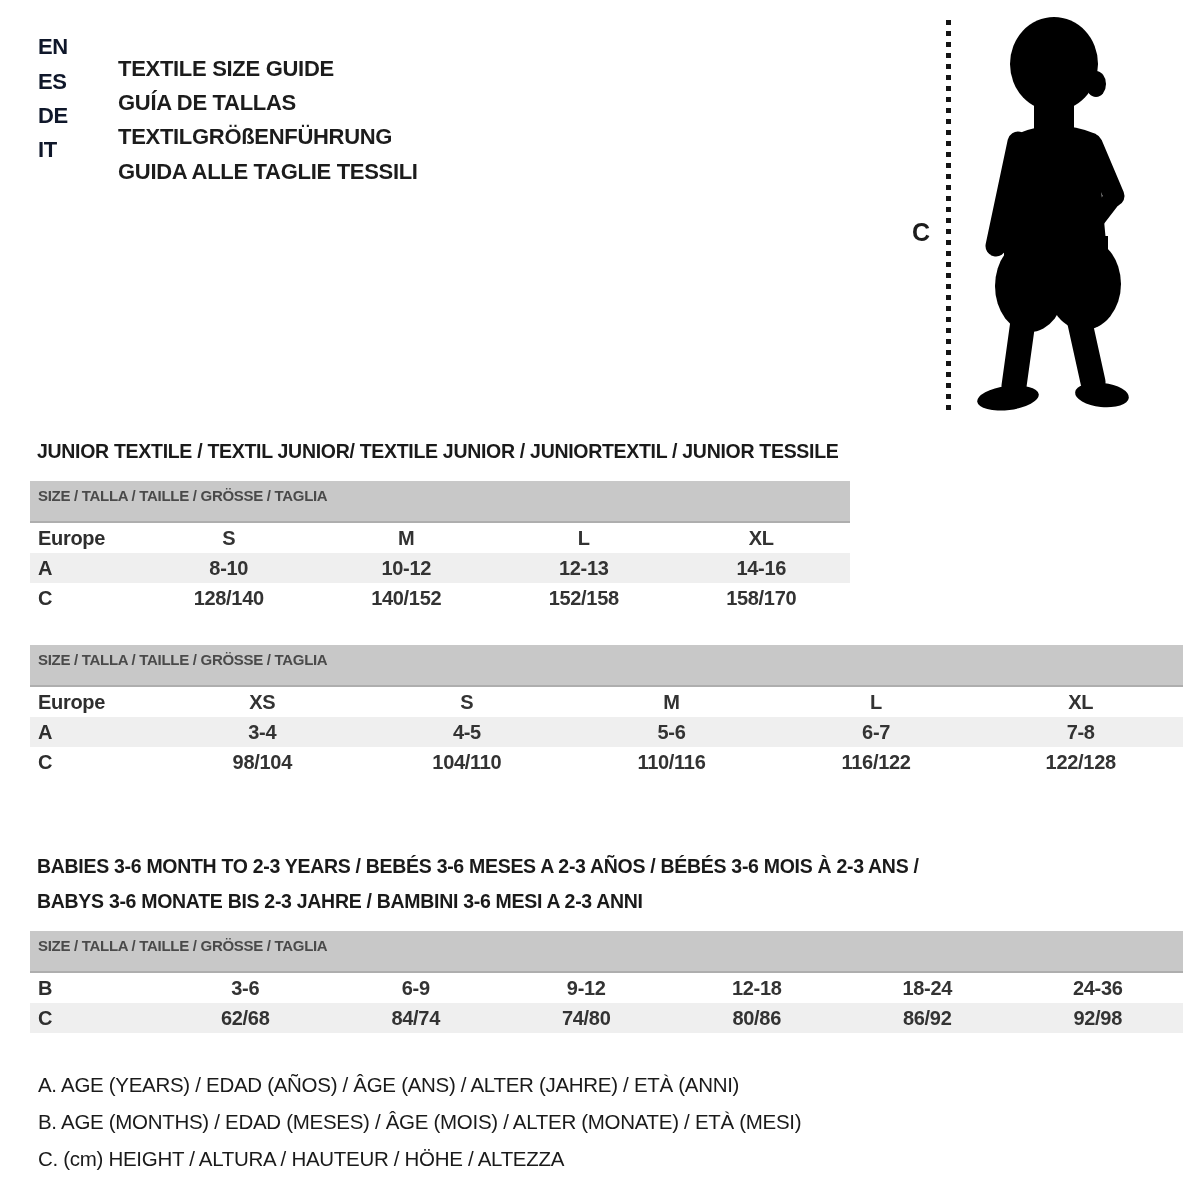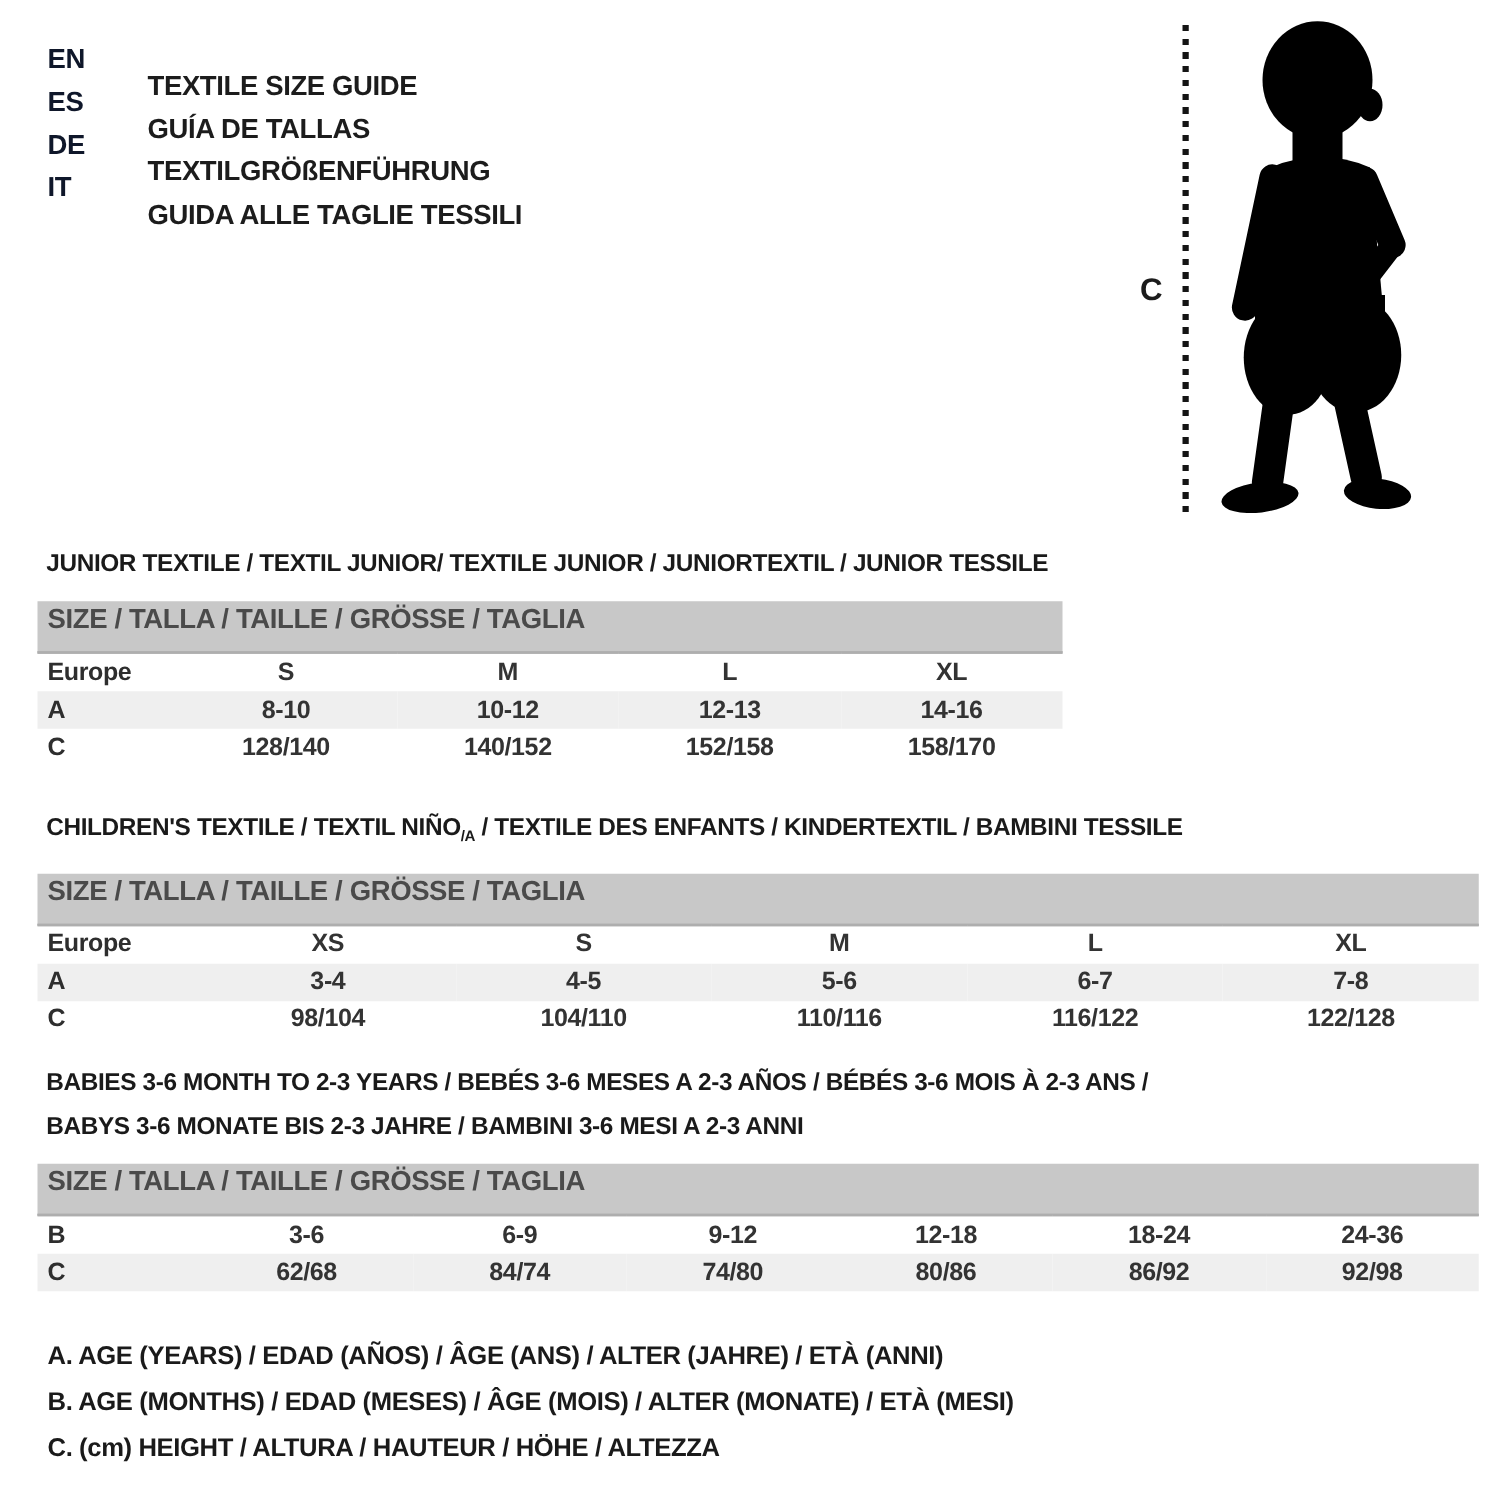--- a/index.html
+++ b/index.html
@@ -48,21 +48,21 @@
   }
   .size-section h2.two-line { white-space: pre-line; }
   .sub-frag { font-size: 0.62em; vertical-align: sub; }
 
   table.size-table {
     border-collapse: collapse; table-layout: fixed;
   }
   table.size-table th {
     background: #c8c8c8; color: #4a4a4a;
     border-bottom: 2px solid #aeaeae;
-    font-size: 22px; font-weight: 700; letter-spacing: -0.3px;
+    font-size: 15px; font-weight: 700; letter-spacing: -0.3px;
     text-align: left; height: 28px; padding: 0 0 12px 8px; white-space: nowrap;
   }
   table.size-table td {
     font-size: 20px; font-weight: 700; letter-spacing: -0.3px;
     color: #333333; text-align: center; height: 30px; padding: 0;
     white-space: nowrap;
   }
   table.size-table td.row-label { text-align: left; padding-left: 8px; color: #2e2e2e; }
   table.size-table tr.shaded { background: #efefef; }
 
@@ -70,21 +70,21 @@
   #section-junior table   { width: 820px; }
   #section-children { top: 645px; }
   #section-children table { width: 1153px; }
   #section-babies   { top: 849px; }
   #section-babies table   { width: 1153px; }
 
   
   .legend { position: absolute; left: 38px; top: 1066px; }
   .legend-line {
     height: 37px; line-height: 37px;
-    font-size: 20.5px; font-weight: 700; letter-spacing: -0.3px; color: #1a1a1a;
+    font-size: 20.5px; font-weight: 400; letter-spacing: -0.3px; color: #1a1a1a;
     white-space: nowrap;
   }
 </style>
 </head>
 <body>
 
 <div class="canvas">
 
   <header class="lang-block">
     <div class="lang-row">
@@ -169,21 +169,20 @@
           <td>128/140</td>
           <td>140/152</td>
           <td>152/158</td>
           <td>158/170</td>
         </tr>
       </tbody>
     </table>
   </section>
 
   <section class="size-section" id="section-children">
-    <h2><span>CHILDREN'S TEXTILE / TEXTIL NIÑO</span><span class="sub-frag">/A</span><span> / TEXTILE DES ENFANTS / KINDERTEXTIL / BAMBINI TESSILE</span></h2>
     <table class="size-table">
       <colgroup>
           <col style="width:130px">
           <col>
           <col>
           <col>
           <col>
           <col>
         </colgroup>
       <thead>

